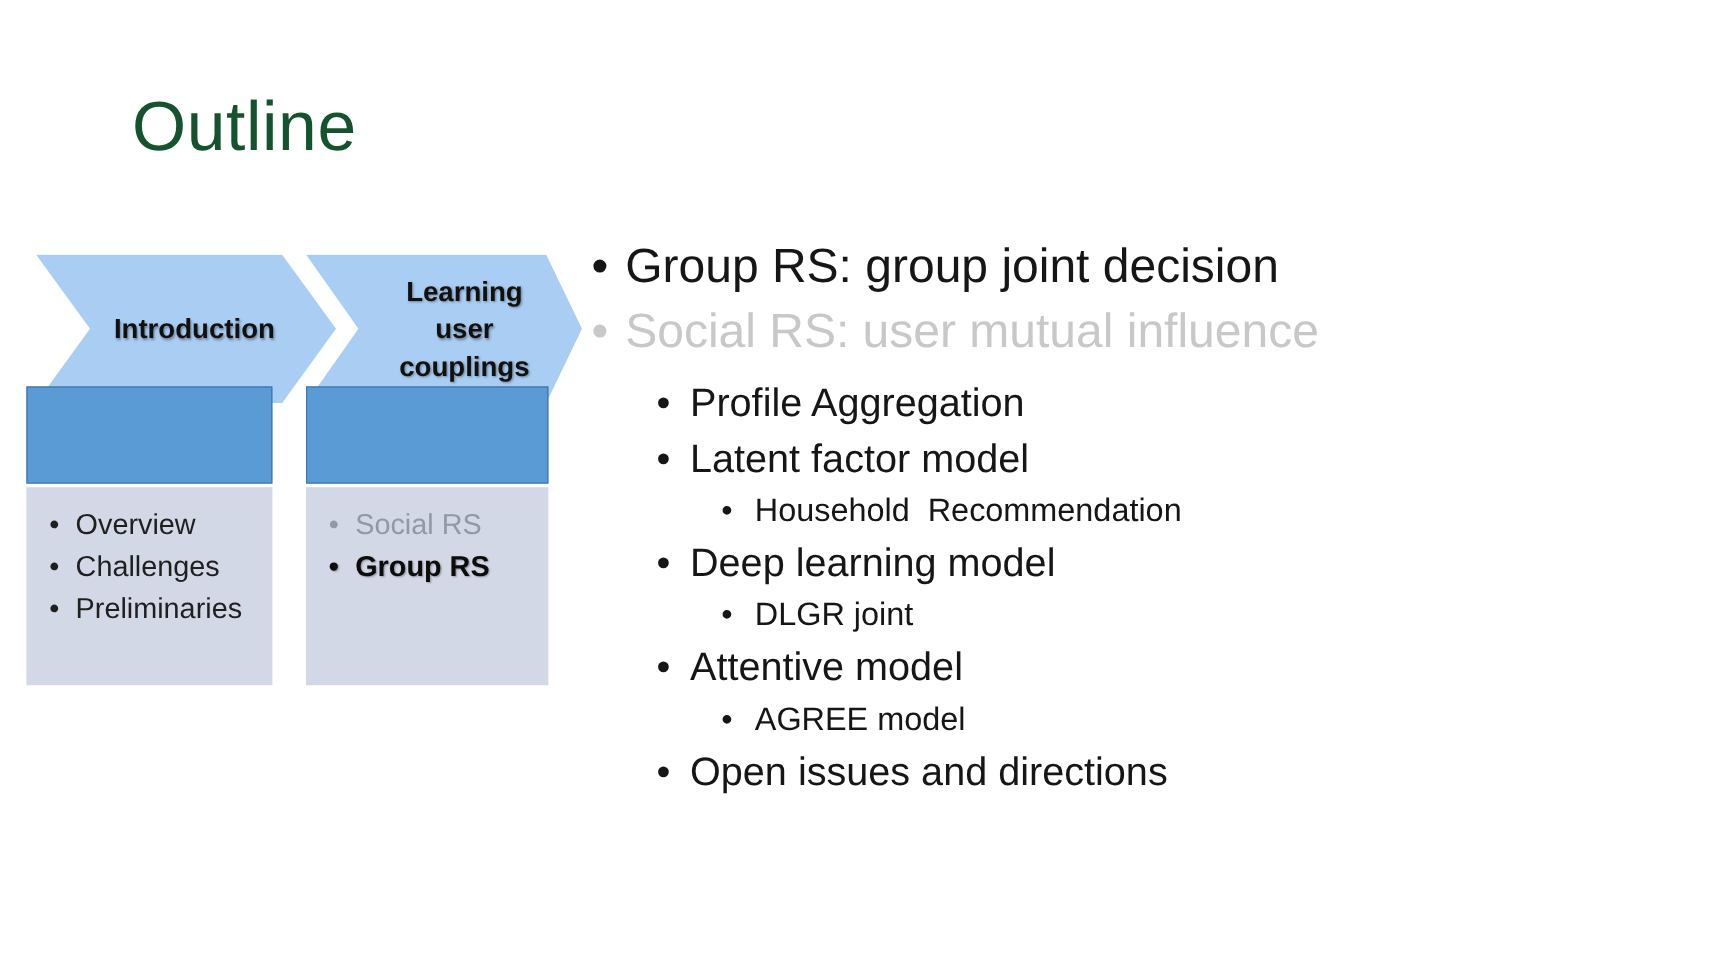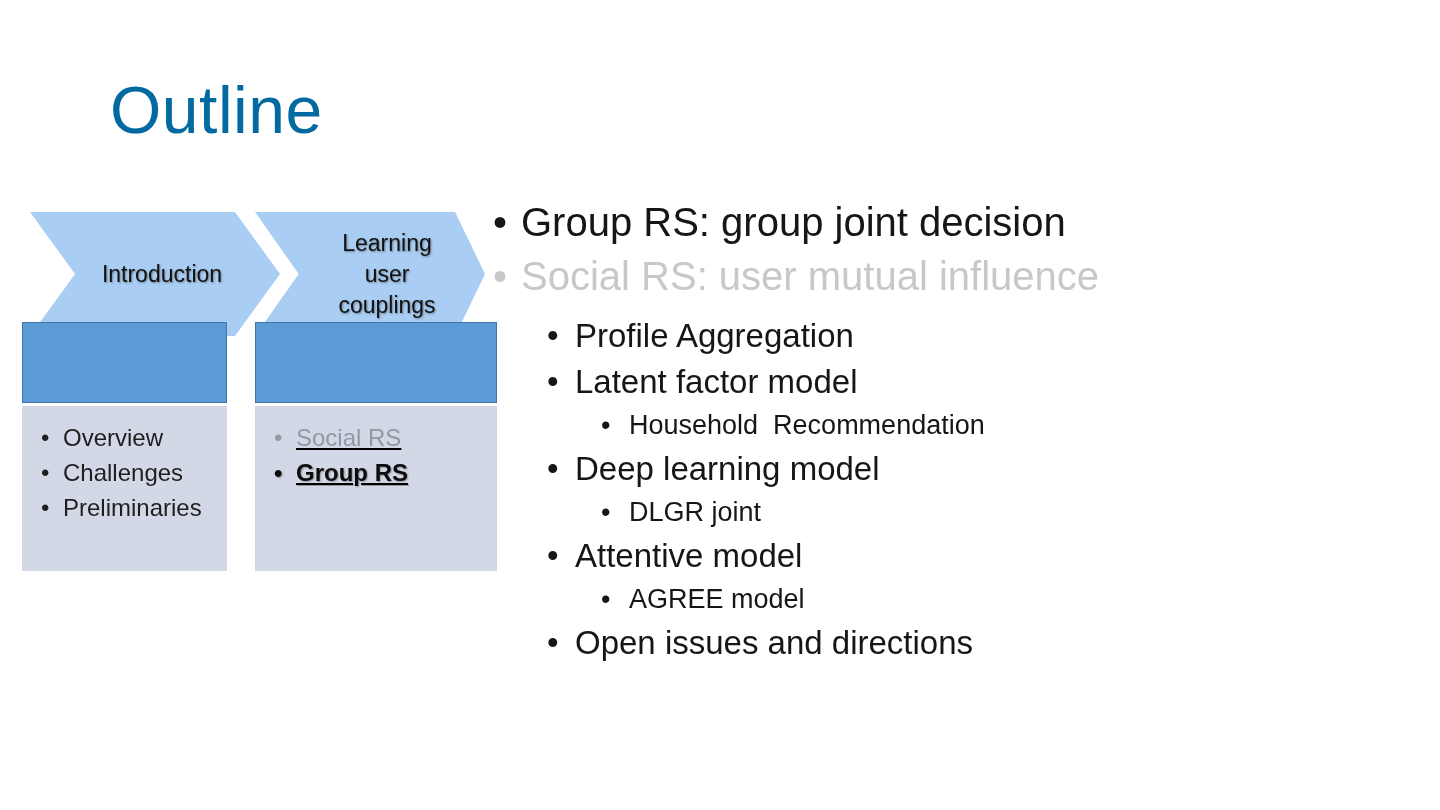--- a/index.html
+++ b/index.html
@@ -6,49 +6,49 @@
   .slide{
     position:relative;
     width:1440px;height:810px;
     background:#ffffff;
     font-family:"Liberation Sans",sans-serif;
     overflow:hidden;
   }
   
   .slide-title{
     position:absolute;left:110px;top:72px;
-    font-size:66px;font-weight:400;color:#0369a1;
+    font-size:58px;font-weight:400;color:#14532d;
     letter-spacing:0.5px;margin:0;
   }
   
   .chevron{
     position:absolute;top:212px;height:124px;
     background:#a9cdf3;
     display:flex;align-items:center;justify-content:center;
     text-align:center;
-    font-weight:400;color:#111111;
+    font-weight:700;color:#111111;
     text-shadow:1px 1px 2px rgba(70,70,70,0.55);
   }
   .chevron-1{
     left:30px;width:250px;
     clip-path:polygon(0% 0%,82% 0%,100% 50%,82% 100%,0% 100%,18% 50%);
     font-size:23px;
     padding-left:14px;box-sizing:border-box;
   }
   .chevron-2{
     left:255px;width:230px;
     clip-path:polygon(0% 0%,87% 0%,100% 50%,87% 100%,0% 100%,19% 50%);
     font-size:23px;line-height:31px;
     padding-left:34px;box-sizing:border-box;
     white-space:pre-line;
   }
   
   .panel{position:absolute;top:322px;height:246px;}
   .panel-1{left:22px;width:205px;}
-  .panel-2{left:255px;width:242px;text-decoration:underline;}
+  .panel-2{left:255px;width:202px;}
   .panel-header{
     height:79px;
     background:#5b9bd5;
     border:1px solid #4374aa;
   }
   .panel-body{
     height:165px;
     background:#d3d8e7;
   }
   .panel-list{margin:3px;padding:14px 6px 0 16px;list-style:none;}

